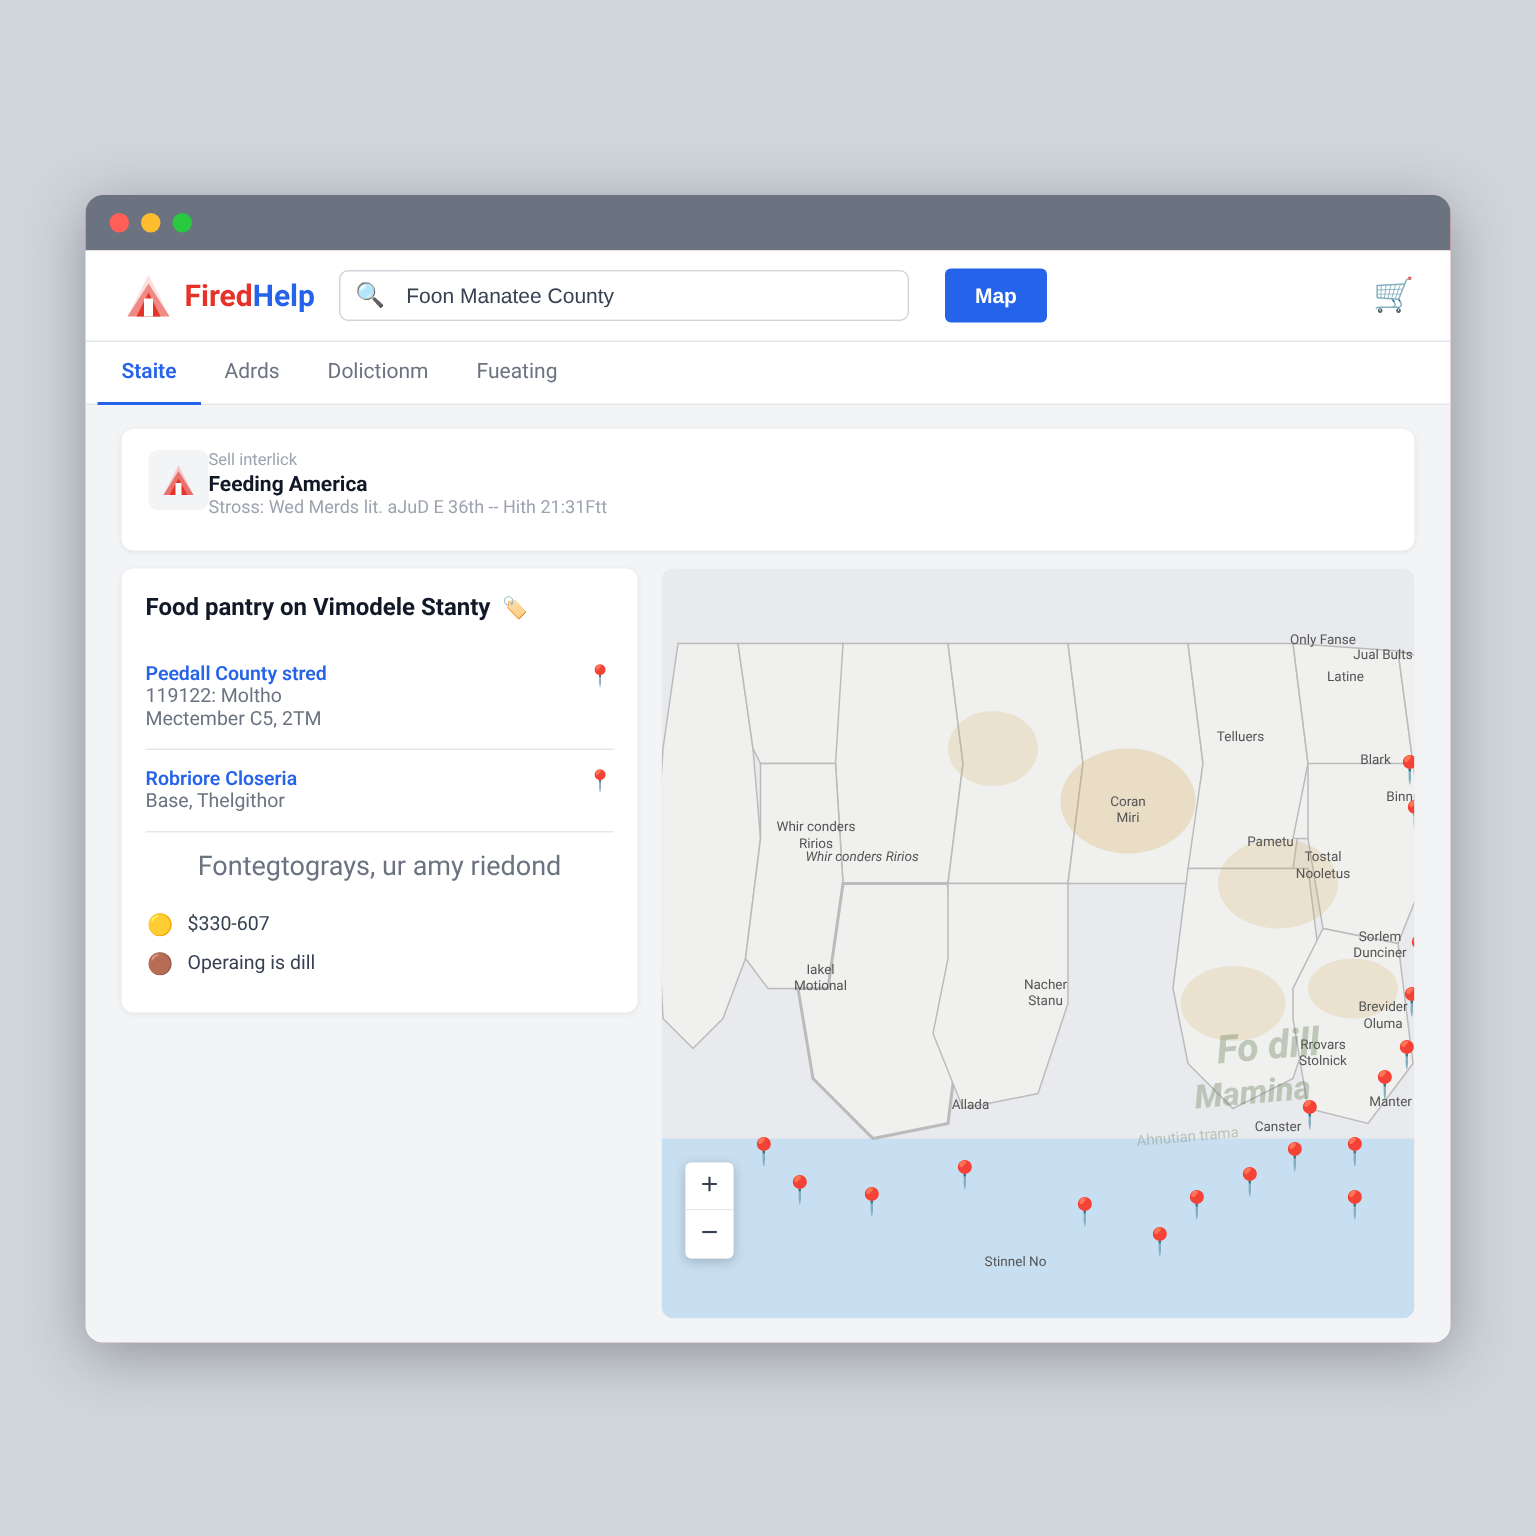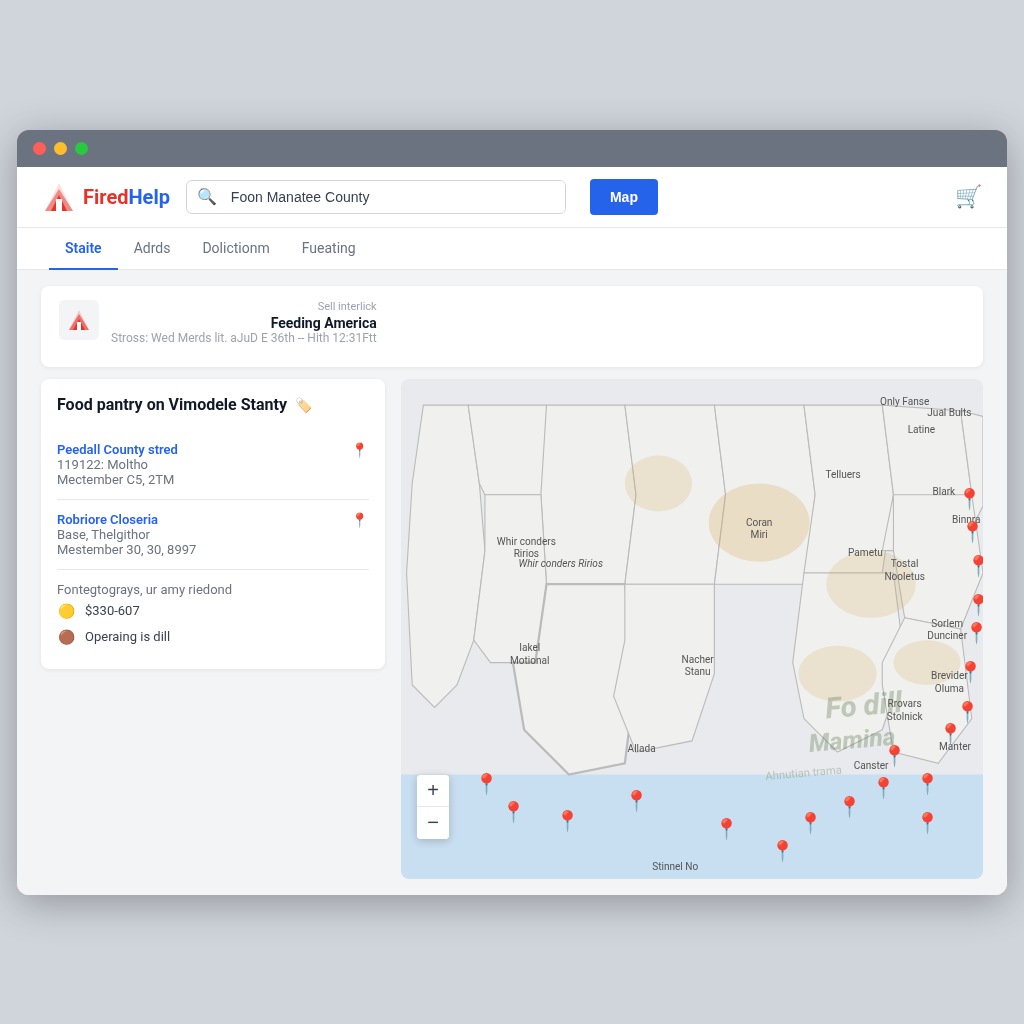--- a/index.html
+++ b/index.html
@@ -5,21 +5,21 @@
     * { box-sizing: border-box; margin: 0; padding: 0; }
     body {
       background: #d0d5dc;
       display: flex;
       align-items: center;
       justify-content: center;
       min-height: 100vh;
       font-family: -apple-system, BlinkMacSystemFont, 'Segoe UI', Roboto, sans-serif;
     }
     .browser-window {
-      width: 990px;
+      width: 910px;
       background: #fca5a5;
       border-radius: 12px;
       box-shadow: 0 8px 40px rgba(0,0,0,0.3);
       overflow: hidden;
     }
     .browser-titlebar {
       background: #6b7280;
       padding: 12px 16px;
       display: flex;
       align-items: center;
@@ -104,21 +104,21 @@
       margin-left: auto;
       font-size: 22px;
       color: #6b7280;
       cursor: pointer;
     }
 
     
     .nav-tabs {
       display: flex;
       border-bottom: 1px solid #e5e7eb;
-      padding: 0 32px;
+      padding: 0 8px;
       background: #fff;
     }
     .nav-tab {
       padding: 12px 16px;
       font-size: 14px;
       color: #6b7280;
       cursor: pointer;
       border-bottom: 2px solid transparent;
       margin-bottom: -1px;
     }
@@ -139,23 +139,22 @@
     .org-card {
       background: #fff;
       border-radius: 8px;
       padding: 14px 18px;
       margin-bottom: 12px;
       box-shadow: 0 1px 4px rgba(0,0,0,0.07);
     }
     .org-header {
       display: flex;
       align-items: flex-start;
-      gap: 12px;
+      gap: 0;
       margin-bottom: 8px;
-      text-align: right;
     }
     .org-logo {
       width: 40px;
       height: 40px;
       border-radius: 6px;
       background: #f3f4f6;
       display: flex;
       align-items: center;
       justify-content: center;
       font-size: 22px;
@@ -240,23 +239,24 @@
       position: absolute;
       right: 0;
       top: 0;
       color: #9ca3af;
       font-size: 14px;
     }
     .more-info {
       margin-top: 12px;
     }
     .more-info .info-title {
-      font-size: 13px;
+      font-size: 18px;
       color: #6b7280;
-      margin-bottom: 4px;
+      margin-bottom: 19px;
+      text-align: center;
     }
     .info-row {
       display: flex;
       align-items: center;
       gap: 8px;
       margin-bottom: 6px;
       font-size: 13px;
       color: #374151;
     }
     .info-icon {
@@ -362,21 +362,21 @@
             <svg width="28" height="28" viewBox="0 0 28 28" fill="none">
               <polygon points="4,24 14,4 24,24" fill="#e63329" opacity="0.2"></polygon>
               <polygon points="4,24 14,8 24,24" fill="#e63329" opacity="0.6"></polygon>
               <polygon points="8,24 14,13 20,24" fill="#e63329"></polygon>
               <rect x="12" y="16" width="4" height="8" fill="#fff"></rect>
             </svg>
           </div>
           <div class="org-info">
             <div class="org-label">Sell interlick</div>
             <div class="org-name">Feeding America</div>
-            <div class="org-meta">Stross: Wed Merds lit. aJuD E 36th -- Hith 12:31Ftt</div>
+            <div class="org-meta">Stross: Wed Merds lit. aJuD E 36th -- Hith 21:31Ftt</div>
           </div>
         </div>
       </div>
 
       <div class="two-col">
 
         <div class="left-panel">
           <div style="background:#fff;border-radius:8px;padding:16px;box-shadow:0 1px 4px rgba(0,0,0,0.07);">
             <div style="margin-bottom:28px;">
               <span class="panel-title">Food pantry on Vimodele Stanty</span>
@@ -387,21 +387,20 @@
               <span class="pin-icon">📍</span>
               <div class="address-link">Peedall County stred</div>
               <div class="address-text">119122: Moltho</div>
               <div class="address-text">Mectember C5, 2TM</div>
             </div>
 
             <div class="address-block2">
               <span class="pin-icon">📍</span>
               <div class="address-link">Robriore Closeria</div>
               <div class="address-text">Base, Thelgithor</div>
-              <div class="address-text">Mestember 30, 30, 8997</div>
             </div>
 
             <div class="more-info">
               <div class="info-title">Fontegtograys, ur amy riedond</div>
               <div class="info-row">
                 <span class="info-icon">🟡</span>
                 <span>$330-607</span>
               </div>
               <div class="info-row">
                 <span class="info-icon">🟤</span>

